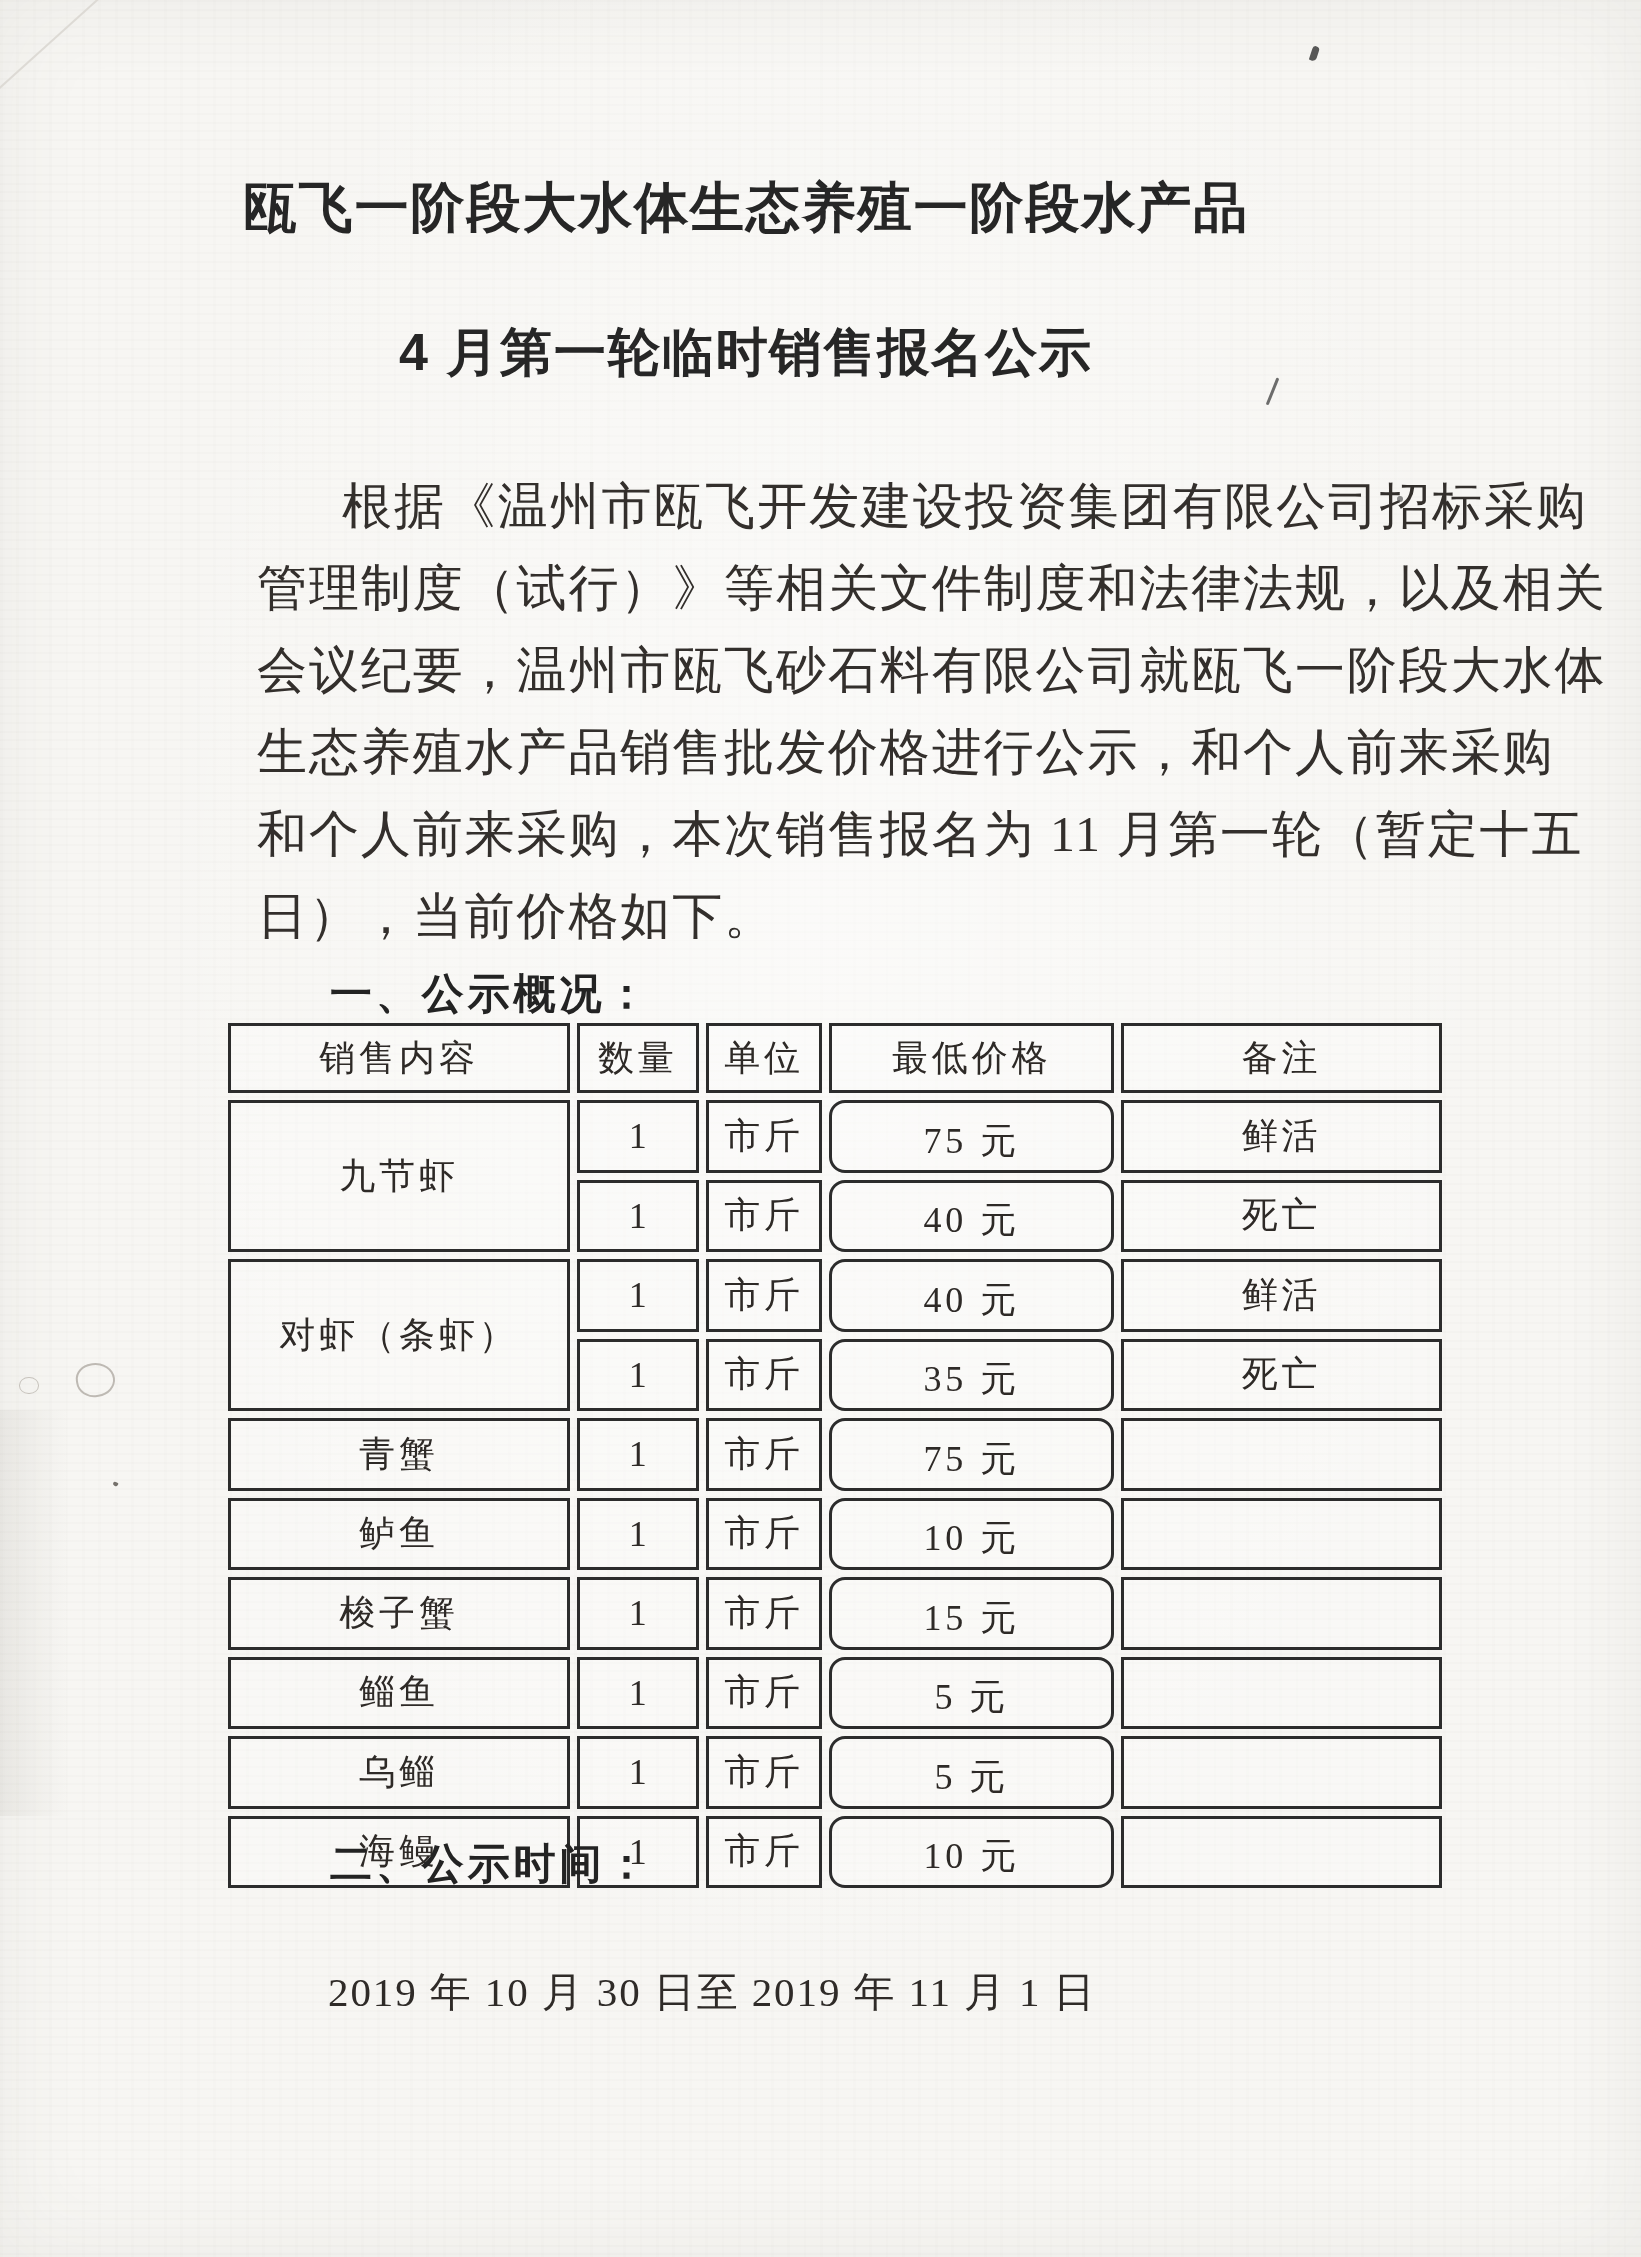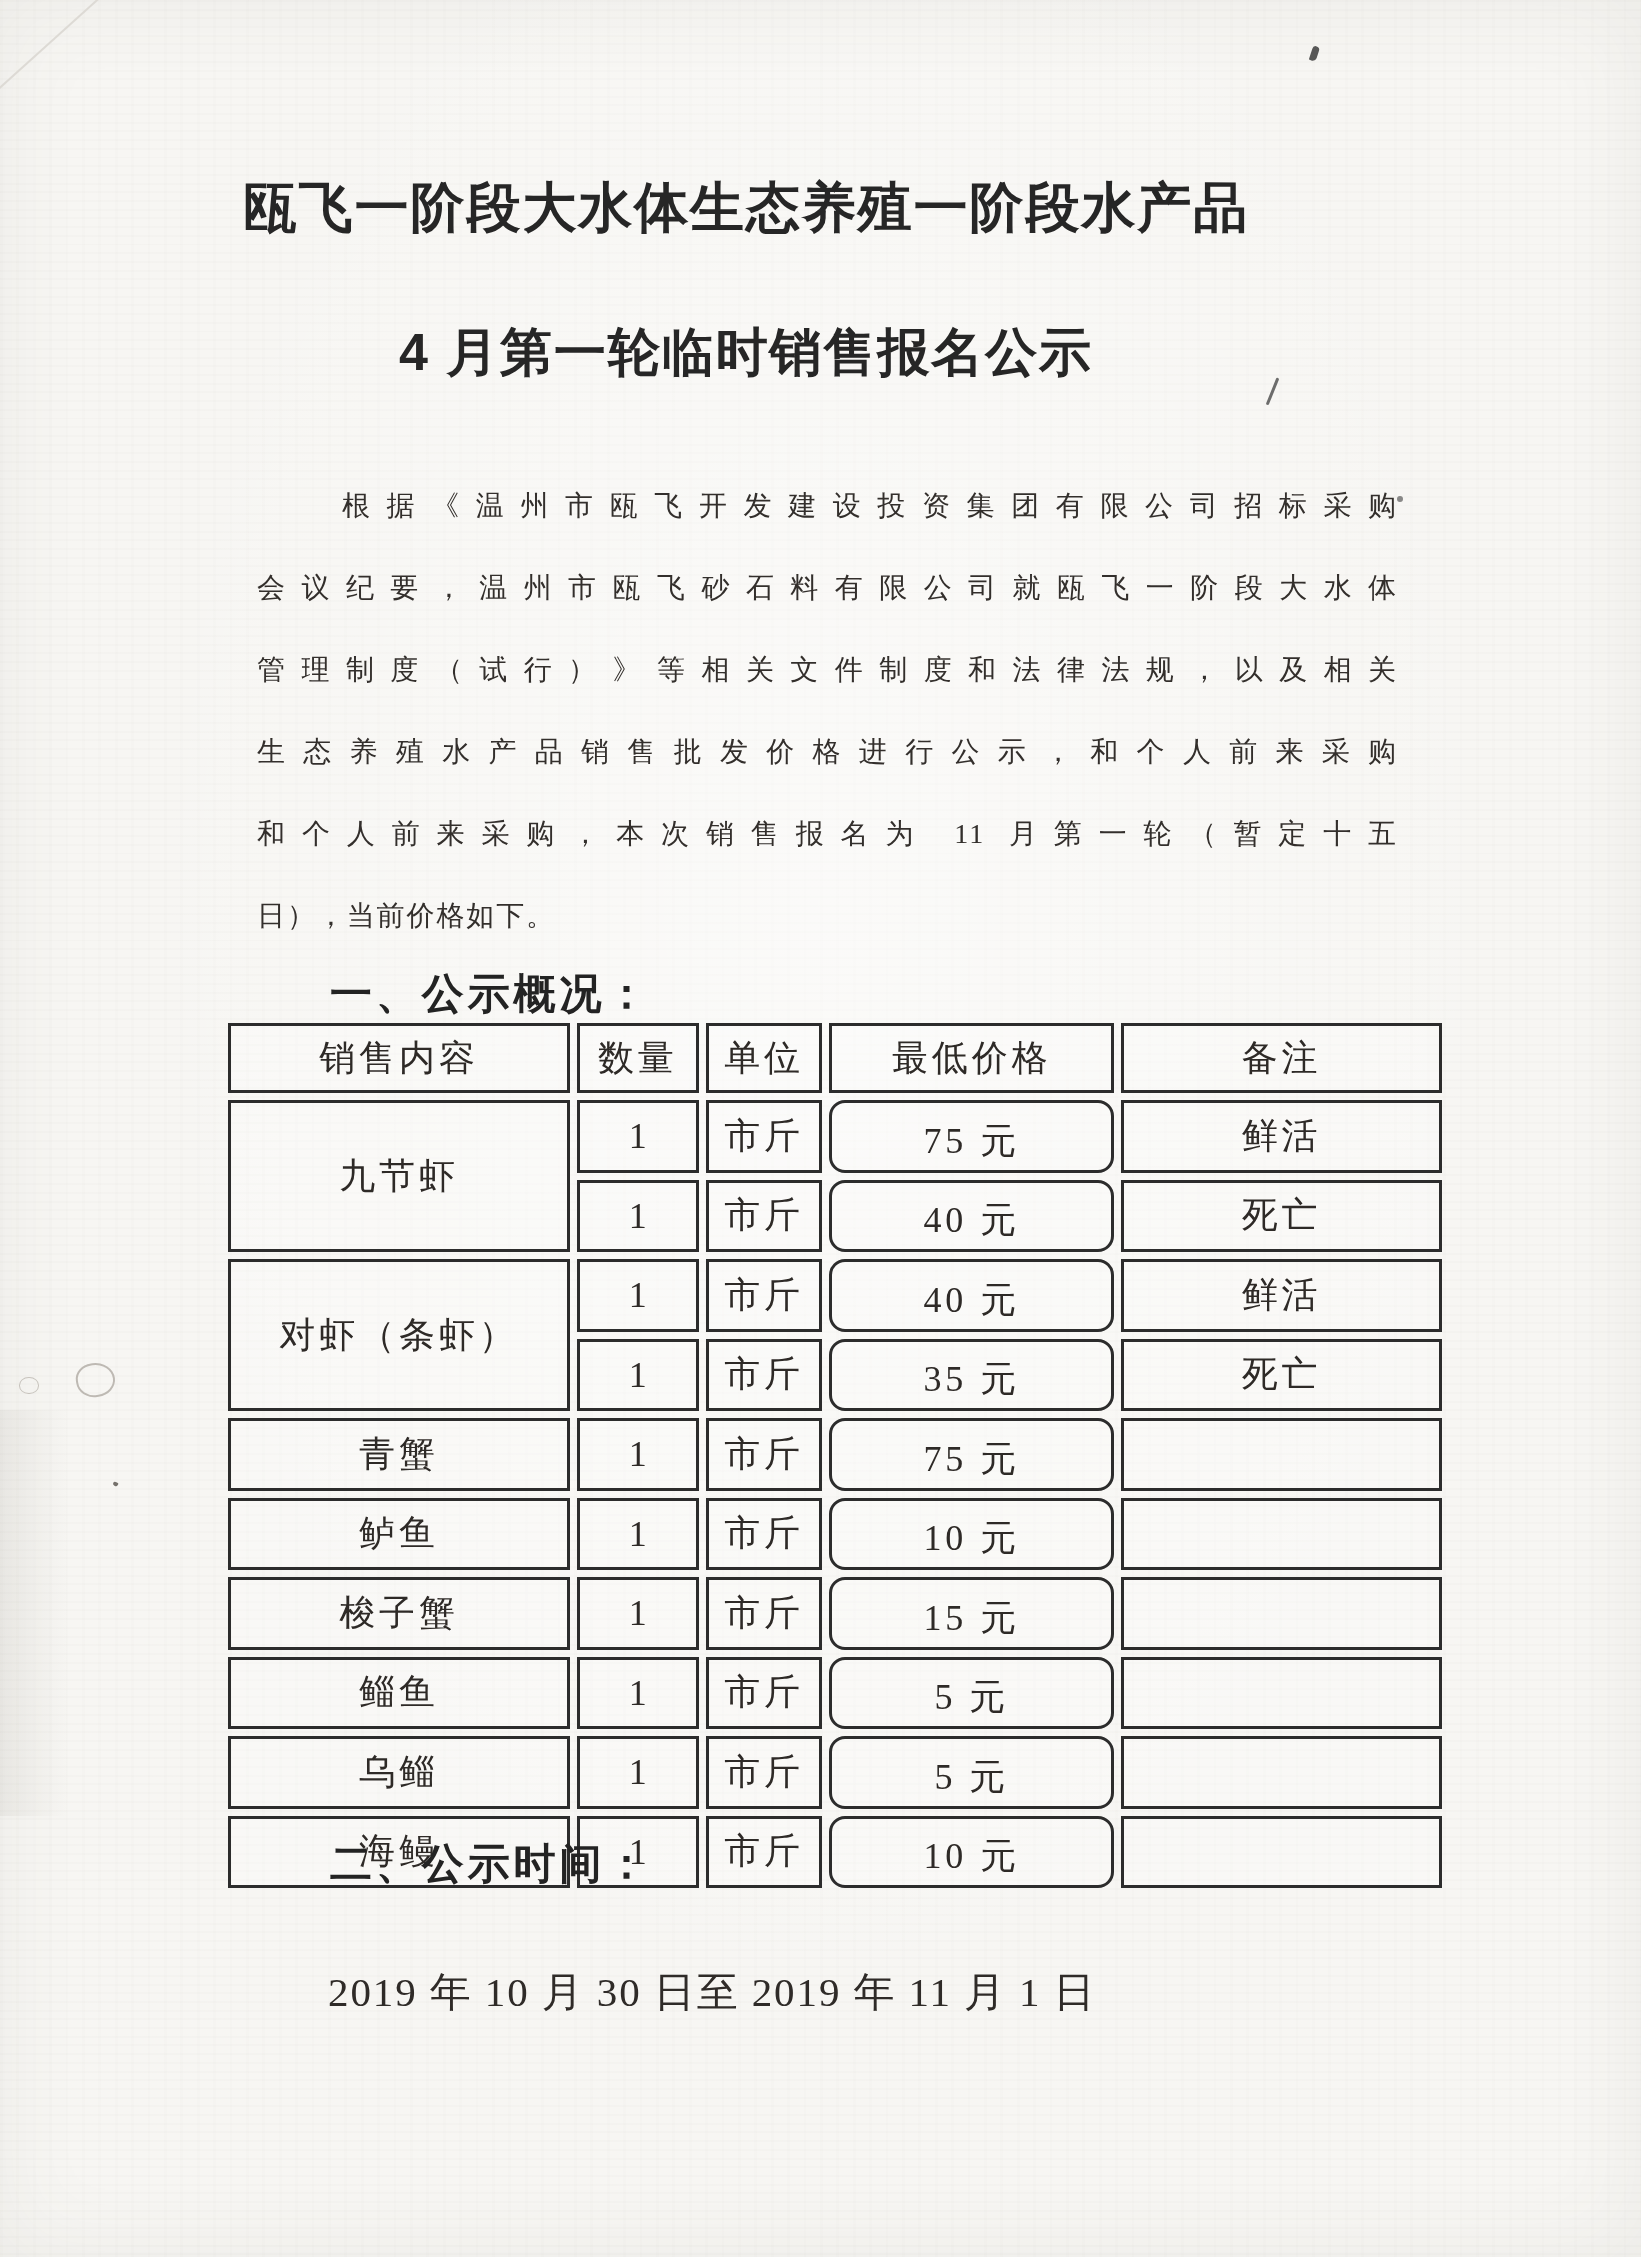--- a/index.html
+++ b/index.html
@@ -26,21 +26,21 @@
     position: absolute; top: 172px; left: 0; width: 1492px;
     text-align: center;
     font-family: "Liberation Sans", sans-serif;
     font-weight: bold; color: #262626;
   }
   .title-line1 { font-size: 54px; letter-spacing: 1.9px; }
   .title-line2 { font-size: 52px; letter-spacing: 1.9px; margin-top: 73px; }
 
   .body-paragraph {
     position: absolute; top: 465px; left: 257px; width: 1141px;
-    font-size: 28px; line-height: 82px;
+    font-size: 50px; line-height: 82px;
     color: #332f2c;
     letter-spacing: 1.9px;
   }
   .p-line { text-align: justify; text-align-last: justify; white-space: nowrap; }
   .p-line.first { text-indent: 85px; }
   .p-line.last { text-align-last: left; }
 
   .section-heading {
     position: absolute; left: 330px;
     font-family: "Liberation Sans", sans-serif;
@@ -119,22 +119,22 @@
 
 <div class="content">
 
   <div class="title-block">
     <div class="title-line1">瓯飞一阶段大水体生态养殖一阶段水产品</div>
     <div class="title-line2">4 月第一轮临时销售报名公示</div>
   </div>
 
   <div class="body-paragraph">
     <div class="p-line first">根据《温州市瓯飞开发建设投资集团有限公司招标采购</div>
+    <div class="p-line">管理制度（试行）》等相关文件制度和法律法规，以及相关</div>
     <div class="p-line">会议纪要，温州市瓯飞砂石料有限公司就瓯飞一阶段大水体</div>
-    <div class="p-line">管理制度（试行）》等相关文件制度和法律法规，以及相关</div>
     <div class="p-line">生态养殖水产品销售批发价格进行公示，和个人前来采购</div>
     <div class="p-line">和个人前来采购，本次销售报名为 11 月第一轮（暂定十五</div>
     <div class="p-line last">日），当前价格如下。</div>
   </div>
 
   <div id="section1" class="section-heading">一、公示概况：</div>
 
   <table class="price-table">
     <colgroup>
       <col style="width:340px">

